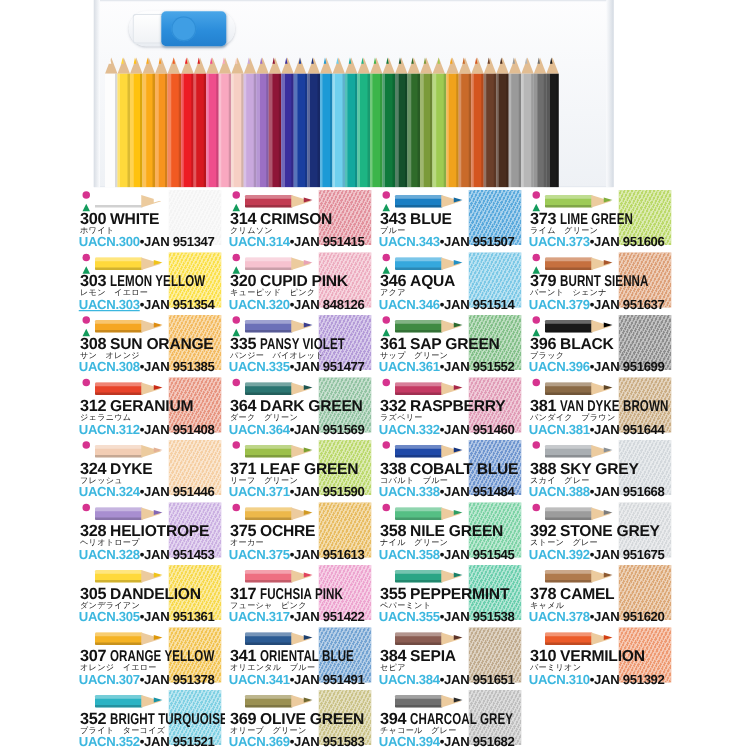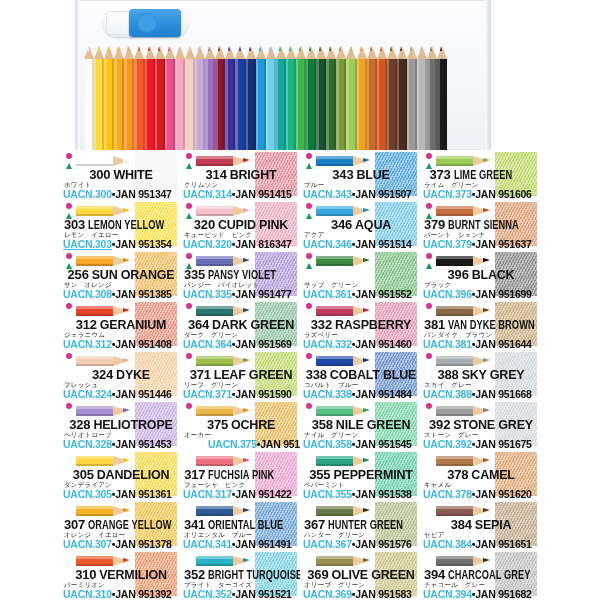--- a/index.html
+++ b/index.html
@@ -117,21 +117,20 @@
     position:absolute;inset:0;opacity:.55;
     background-image:
       repeating-linear-gradient(118deg, rgba(255,255,255,.85) 0 1.1px, rgba(255,255,255,0) 1.1px 2.6px),
       repeating-linear-gradient(62deg, rgba(255,255,255,.5) 0 1px, rgba(255,255,255,0) 1px 3.1px);
   }
   .name{
     position:absolute;left:4px;top:18px;width:114px;
     white-space:nowrap;color:#121212;
     font-weight:bold;font-size:12.5px;line-height:13px;
     letter-spacing:-.2px;
-    text-align:center;
   }
   .name .num{font-size:13px;}
   .name .eng{font-size:12.5px;margin-left:3px;}
   .name.cond .eng{
     display:inline-block;transform:scaleX(.74);transform-origin:left center;
     letter-spacing:.1px;
   }
   .kana{
     position:absolute;left:4px;top:31px;width:114px;white-space:nowrap;
     color:#1a1a1a;font-size:6.5px;line-height:8px;letter-spacing:.2px;
@@ -366,21 +365,21 @@
         <div class="mk-tri" style="border-bottom-color: rgb(19, 155, 92);"></div>
         <div class="pencil-mini">
           <div class="pm-body" style="background: rgb(194, 59, 82);"></div>
           <div class="pm-wood"></div>
           <div class="pm-lead" style="border-left-color: rgb(168, 43, 66);"></div>
         </div>
         <div class="swatch">
           <div class="base" style="background: rgb(226, 144, 156);"></div>
           <div class="tex"></div>
         </div>
-        <div class="name"><span class="num">314</span><span class="eng">BRIGHT</span></div>
+        <div class="name"><span class="num">314</span><span class="eng">CRIMSON</span></div>
         <div class="kana">クリムソン</div>
         <div class="code"><span class="ua" style="color: rgb(60, 183, 223);">UACN.314</span><span class="sep">•</span><span class="jan">JAN 951415</span></div>
       </div>
       <div class="cell">
         <div class="mk-dot" style="background: rgb(214, 51, 143);"></div>
         <div class="mk-tri" style="border-bottom-color: rgb(19, 155, 92);"></div>
         <div class="pencil-mini">
           <div class="pm-body" style="background: rgb(26, 127, 196);"></div>
           <div class="pm-wood"></div>
           <div class="pm-lead" style="border-left-color: rgb(20, 105, 159);"></div>
@@ -432,21 +431,21 @@
           <div class="pm-body" style="background: rgb(246, 194, 207);"></div>
           <div class="pm-wood"></div>
           <div class="pm-lead" style="border-left-color: rgb(232, 163, 182);"></div>
         </div>
         <div class="swatch">
           <div class="base" style="background: rgb(237, 173, 192);"></div>
           <div class="tex"></div>
         </div>
         <div class="name"><span class="num">320</span><span class="eng">CUPID PINK</span></div>
         <div class="kana">キューピッド　ピンク</div>
-        <div class="code"><span class="ua" style="color: rgb(60, 183, 223);">UACN.320</span><span class="sep">•</span><span class="jan">JAN 816347</span></div>
+        <div class="code"><span class="ua" style="color: rgb(60, 183, 223);">UACN.320</span><span class="sep">•</span><span class="jan">JAN 848126</span></div>
       </div>
       <div class="cell">
         <div class="mk-dot" style="background: rgb(214, 51, 143);"></div>
         <div class="mk-tri" style="border-bottom-color: rgb(19, 155, 92);"></div>
         <div class="pencil-mini">
           <div class="pm-body" style="background: rgb(53, 168, 221);"></div>
           <div class="pm-wood"></div>
           <div class="pm-lead" style="border-left-color: rgb(34, 144, 196);"></div>
         </div>
         <div class="swatch">
@@ -478,21 +477,21 @@
         <div class="mk-tri" style="border-bottom-color: rgb(19, 155, 92);"></div>
         <div class="pencil-mini">
           <div class="pm-body" style="background: rgb(245, 166, 35);"></div>
           <div class="pm-wood"></div>
           <div class="pm-lead" style="border-left-color: rgb(222, 141, 16);"></div>
         </div>
         <div class="swatch">
           <div class="base" style="background: rgb(243, 187, 98);"></div>
           <div class="tex"></div>
         </div>
-        <div class="name"><span class="num">256</span><span class="eng">SUN ORANGE</span></div>
+        <div class="name"><span class="num">308</span><span class="eng">SUN ORANGE</span></div>
         <div class="kana">サン　オレンジ</div>
         <div class="code"><span class="ua" style="color: rgb(60, 183, 223);">UACN.308</span><span class="sep">•</span><span class="jan">JAN 951385</span></div>
       </div>
       <div class="cell">
         <div class="mk-dot" style="background: rgb(214, 51, 143);"></div>
         <div class="mk-tri" style="border-bottom-color: rgb(19, 155, 92);"></div>
         <div class="pencil-mini">
           <div class="pm-body" style="background: rgb(108, 112, 184);"></div>
           <div class="pm-wood"></div>
           <div class="pm-lead" style="border-left-color: rgb(60, 63, 143);"></div>
@@ -510,20 +509,21 @@
         <div class="mk-tri" style="border-bottom-color: rgb(19, 155, 92);"></div>
         <div class="pencil-mini">
           <div class="pm-body" style="background: rgb(63, 138, 66);"></div>
           <div class="pm-wood"></div>
           <div class="pm-lead" style="border-left-color: rgb(44, 107, 48);"></div>
         </div>
         <div class="swatch">
           <div class="base" style="background: rgb(132, 192, 138);"></div>
           <div class="tex"></div>
         </div>
+        <div class="name"><span class="num">361</span><span class="eng">SAP GREEN</span></div>
         <div class="kana">サップ　グリーン</div>
         <div class="code"><span class="ua" style="color: rgb(60, 183, 223);">UACN.361</span><span class="sep">•</span><span class="jan">JAN 951552</span></div>
       </div>
       <div class="cell">
         <div class="mk-dot" style="background: rgb(214, 51, 143);"></div>
         <div class="mk-tri" style="border-bottom-color: rgb(19, 155, 92);"></div>
         <div class="pencil-mini">
           <div class="pm-body" style="background: rgb(26, 26, 26);"></div>
           <div class="pm-wood"></div>
           <div class="pm-lead" style="border-left-color: rgb(0, 0, 0);"></div>
@@ -677,21 +677,21 @@
           <div class="pm-body" style="background: rgb(237, 184, 74);"></div>
           <div class="pm-wood"></div>
           <div class="pm-lead" style="border-left-color: rgb(208, 154, 36);"></div>
         </div>
         <div class="swatch">
           <div class="base" style="background: rgb(232, 188, 98);"></div>
           <div class="tex"></div>
         </div>
         <div class="name"><span class="num">375</span><span class="eng">OCHRE</span></div>
         <div class="kana">オーカー</div>
-        <div class="code"><span class="ua" style="color: rgb(60, 183, 223); margin-left: 25px;">UACN.375</span><span class="sep">•</span><span class="jan">JAN 951613</span></div>
+        <div class="code"><span class="ua" style="color: rgb(60, 183, 223);">UACN.375</span><span class="sep">•</span><span class="jan">JAN 951613</span></div>
       </div>
       <div class="cell">
         <div class="mk-dot" style="background: rgb(214, 51, 143);"></div>
         <div class="pencil-mini">
           <div class="pm-body" style="background: rgb(85, 191, 132);"></div>
           <div class="pm-wood"></div>
           <div class="pm-lead" style="border-left-color: rgb(47, 158, 99);"></div>
         </div>
         <div class="swatch">
           <div class="base" style="background: rgb(125, 211, 166);"></div>
@@ -795,34 +795,20 @@
         <div class="swatch">
           <div class="base" style="background: rgb(115, 163, 210);"></div>
           <div class="tex"></div>
         </div>
         <div class="name cond"><span class="num">341</span><span class="eng">ORIENTAL BLUE</span></div>
         <div class="kana">オリエンタル　ブルー</div>
         <div class="code"><span class="ua" style="color: rgb(60, 183, 223);">UACN.341</span><span class="sep">•</span><span class="jan">JAN 951491</span></div>
       </div>
       <div class="cell">
         <div class="pencil-mini">
-          <div class="pm-body" style="background: rgb(106, 122, 74);"></div>
-          <div class="pm-wood"></div>
-          <div class="pm-lead" style="border-left-color: rgb(43, 43, 32);"></div>
-        </div>
-        <div class="swatch">
-          <div class="base" style="background: rgb(179, 191, 142);"></div>
-          <div class="tex"></div>
-        </div>
-        <div class="name cond"><span class="num">367</span><span class="eng">HUNTER GREEN</span></div>
-        <div class="kana">ハンター　グリーン</div>
-        <div class="code"><span class="ua" style="color: rgb(60, 183, 223);">UACN.367</span><span class="sep">•</span><span class="jan">JAN 951576</span></div>
-      </div>
-      <div class="cell">
-        <div class="pencil-mini">
           <div class="pm-body" style="background: rgb(138, 92, 82);"></div>
           <div class="pm-wood"></div>
           <div class="pm-lead" style="border-left-color: rgb(91, 51, 40);"></div>
         </div>
         <div class="swatch">
           <div class="base" style="background: rgb(192, 171, 142);"></div>
           <div class="tex"></div>
         </div>
         <div class="name"><span class="num">384</span><span class="eng">SEPIA</span></div>
         <div class="kana">セピア</div>

